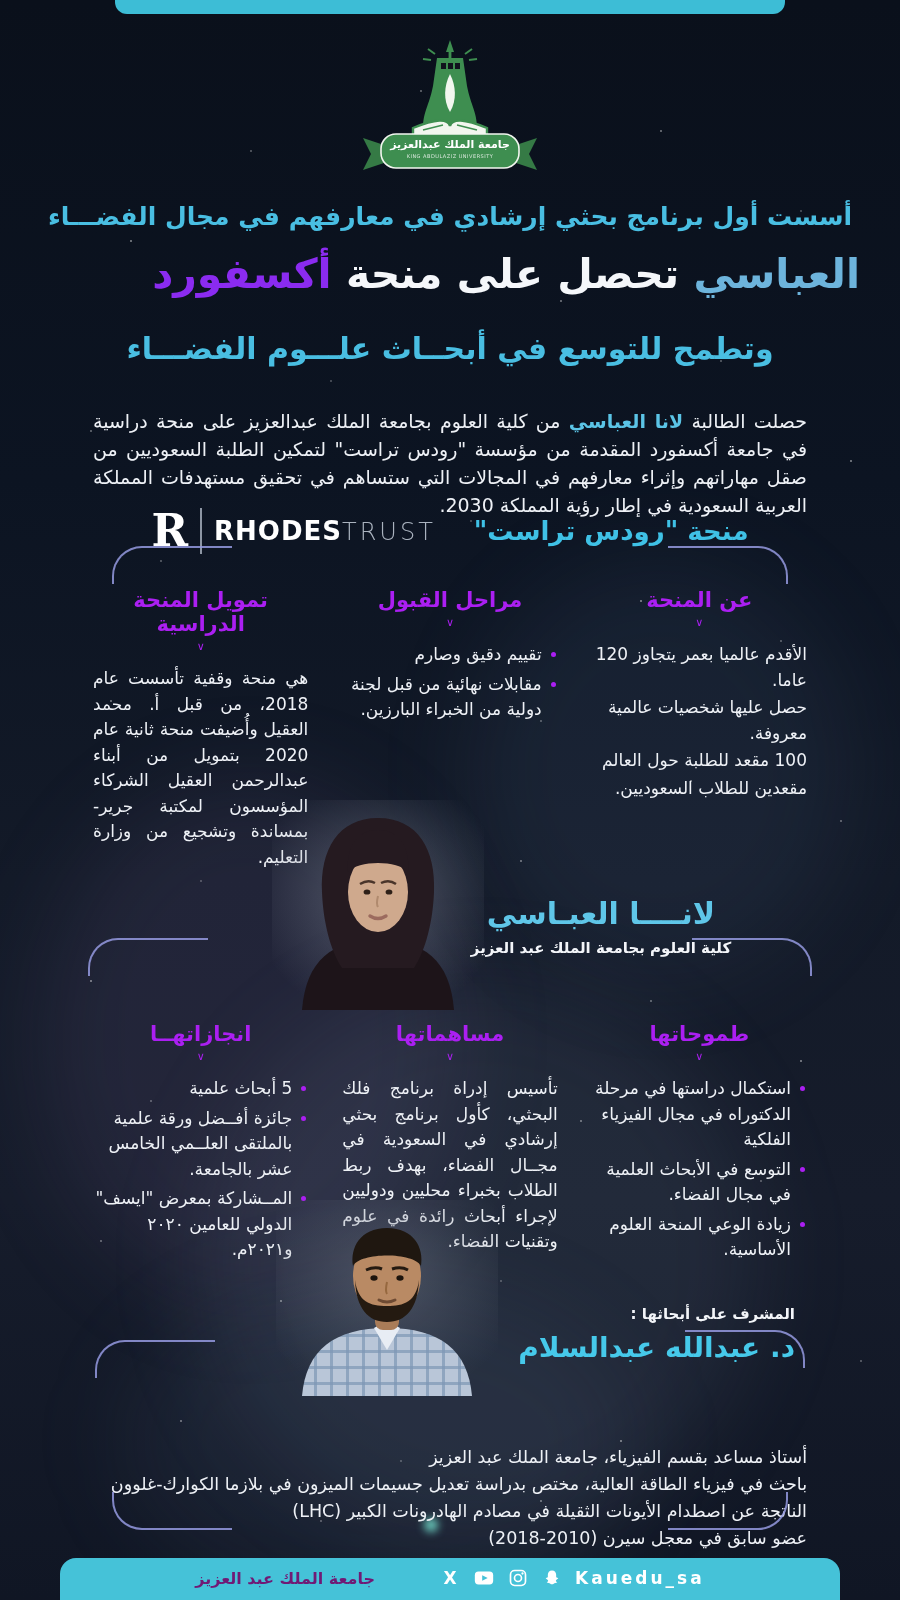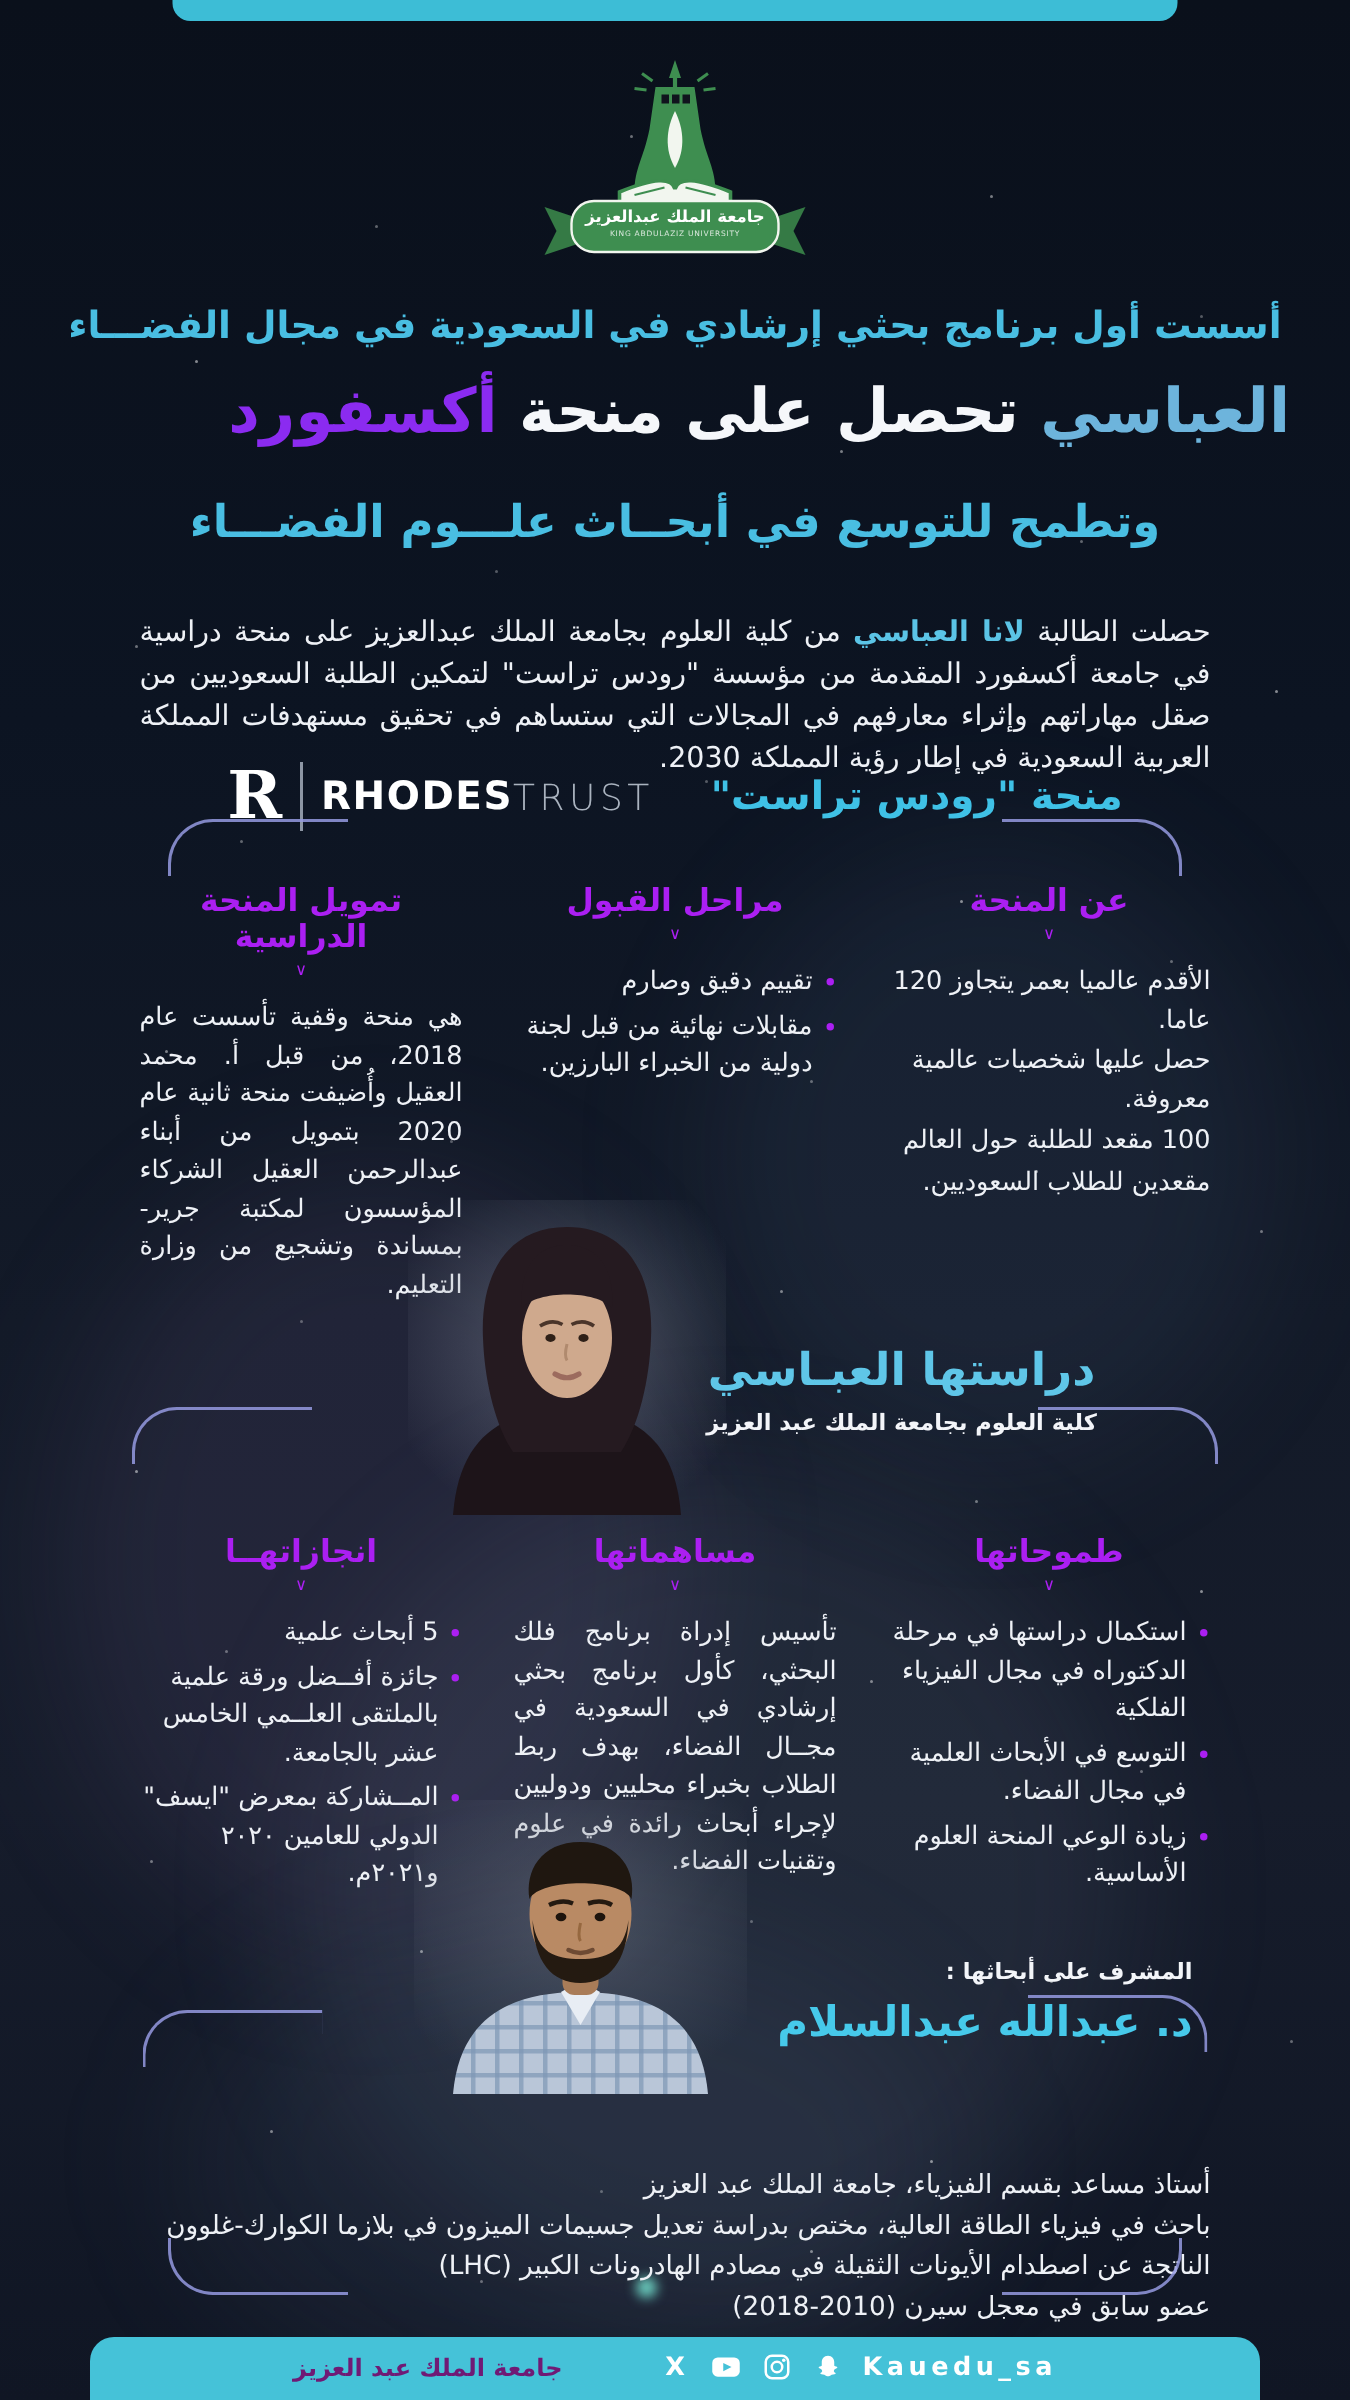--- a/index.html
+++ b/index.html
@@ -147,21 +147,21 @@
 
       <path d="M28,100 L52,108 L52,124 L28,132 L36,116 Z" fill="#357a45"></path>
       <path d="M202,100 L178,108 L178,124 L202,132 L194,116 Z" fill="#357a45"></path>
       <rect x="46" y="96" width="138" height="34" rx="15" fill="#3e8e50" stroke="#f2f6ef" stroke-width="1.6"></rect>
     </svg>
     <div class="logo-banner-text">جامعة الملك عبدالعزيز</div>
     <div class="logo-banner-sub">KING ABDULAZIZ UNIVERSITY</div>
   </div>
 </div>
 
-<div class="hl hl1">أسست أول برنامج بحثي إرشادي في السعودية في مجال الفضـــاء</div>
+<div class="hl hl1">أسست أول برنامج بحثي إرشادي في معارفهم في مجال الفضـــاء</div>
 <div class="hl hl2">
   <span class="p1">العباسي </span><span class="p2">تحصل على منحة </span><span class="p3">أكسفورد</span>
 </div>
 <div class="hl hl3">وتطمح للتوسع في أبحــاث علـــوم الفضـــاء</div>
 
 <p class="intro">
   <span>حصلت الطالبة </span><span class="hilite">لانا العباسي</span><span> من كلية العلوم بجامعة الملك عبدالعزيز على منحة دراسية في جامعة أكسفورد المقدمة من مؤسسة "رودس تراست" لتمكين الطلبة السعوديين من صقل مهاراتهم وإثراء معارفهم في المجالات التي ستساهم في تحقيق مستهدفات المملكة العربية السعودية في إطار رؤية المملكة 2030.</span>
 </p>
 
 <div class="rhodes-head">
@@ -225,21 +225,21 @@
 
     <path d="M88,84 q8,-5 15,-1" stroke="#4a352a" stroke-width="2.4" fill="none"></path>
     <path d="M109,83 q8,-4 15,1" stroke="#4a352a" stroke-width="2.4" fill="none"></path>
     <ellipse cx="95" cy="92" rx="3.4" ry="2.6" fill="#2e2018"></ellipse>
     <ellipse cx="117" cy="92" rx="3.4" ry="2.6" fill="#2e2018"></ellipse>
     <path d="M106,96 q-2,8 0,11" stroke="#b08a6e" stroke-width="2" fill="none"></path>
     <path d="M98,116 q8,5 16,0" stroke="#9c6b5e" stroke-width="3.4" fill="none" stroke-linecap="round"></path>
   </svg>
 </div>
 <div class="lana-nameblock">
-  <div class="lana-name">دراستها العبـاسي</div>
+  <div class="lana-name">لانــــا العبـاسي</div>
   <div class="lana-sub">كلية العلوم بجامعة الملك عبد العزيز</div>
 </div>
 <div class="br tl" style="left:88px;top:938px;"></div>
 <div class="br tr" style="right:88px;top:938px;"></div>
 
 <div class="cols cols-lana">
   <div class="col">
     <div class="col-head">طموحاتها</div>
     <div class="chev">∨</div>
     <ul class="col-body">

